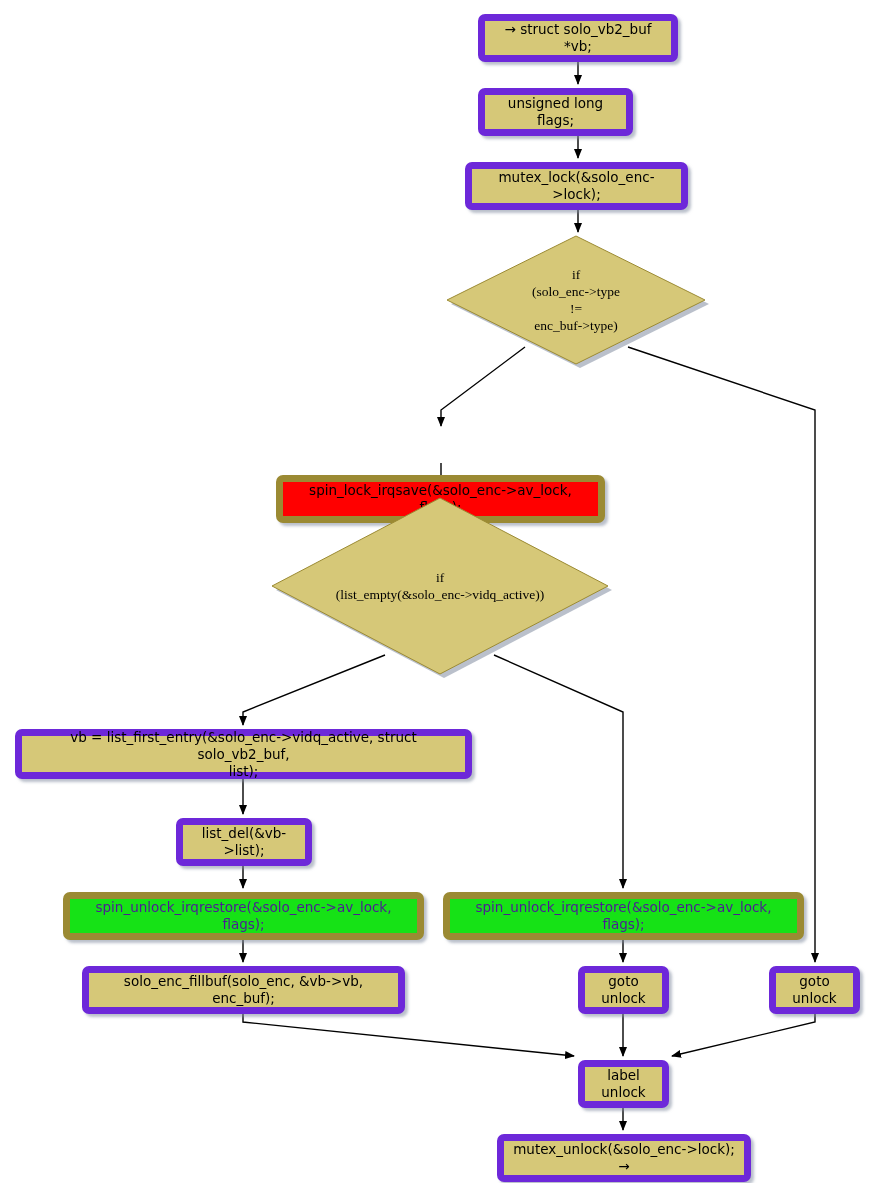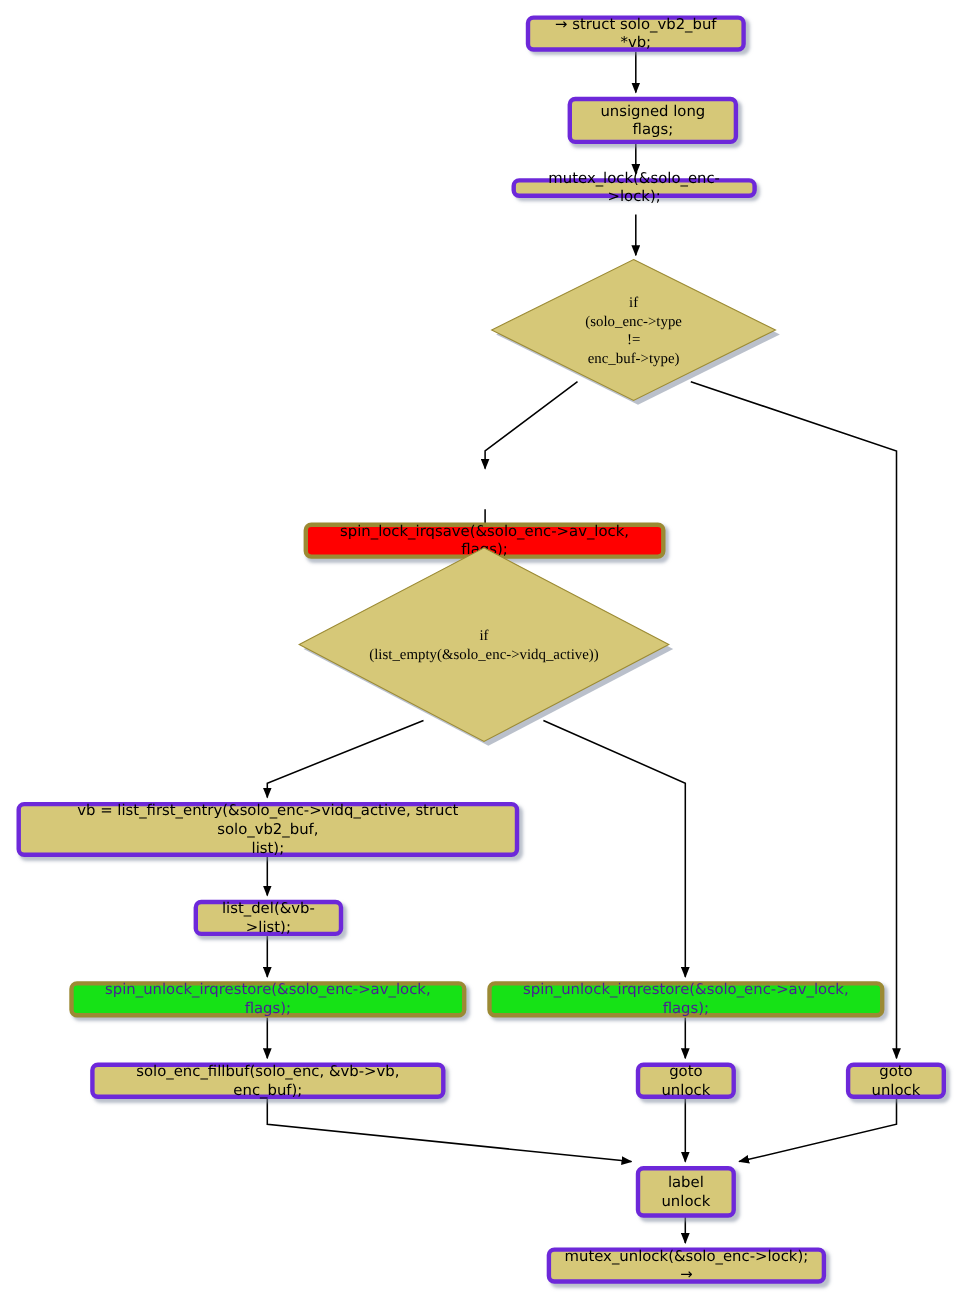--- a/index.html
+++ b/index.html
@@ -26,28 +26,28 @@
     pointer-events: none;
   }
   .node {
     position: absolute;
     box-sizing: border-box;
     display: flex;
     align-items: center;
     justify-content: center;
     text-align: center;
     border-radius: 7px;
-    border: 4px solid #6d28d9;
+    border: 7px solid #6d28d9;
     background: #d6c878;
     color: #000000;
     font-size: 13.5px;
     line-height: 17px;
     letter-spacing: 0px;
     box-shadow: 3px 3px 3px rgba(130,140,160,0.55);
-    padding: 5px 8px;
+    padding: 17px 8px;
     white-space: pre-line;
     z-index: 2;
   }
   .node.red {
     background: #ff0000;
     border-color: #9b8a33;
     color: #000000;
     margin-top: 45px;
   }
   .node.green {
@@ -107,21 +107,21 @@
         <path d="M 243,925 L 243,962" fill="none" stroke="#000000" stroke-width="1.4" marker-end="url(#arrowhead)"></path>
         <path d="M 623,925 L 623,962" fill="none" stroke="#000000" stroke-width="1.4" marker-end="url(#arrowhead)"></path>
         <path d="M 243,999 L 243,1022 L 574,1056" fill="none" stroke="#000000" stroke-width="1.4" marker-end="url(#arrowhead)"></path>
         <path d="M 623,999 L 623,1056" fill="none" stroke="#000000" stroke-width="1.4" marker-end="url(#arrowhead)"></path>
         <path d="M 815,999 L 815,1022 L 672,1056" fill="none" stroke="#000000" stroke-width="1.4" marker-end="url(#arrowhead)"></path>
         <path d="M 623,1093 L 623,1130" fill="none" stroke="#000000" stroke-width="1.4" marker-end="url(#arrowhead)"></path>
       </g>
   </svg>
   <div id="nodes-group">
       <div class="node " style="left: 478px; top: 14px; width: 200px; height: 33px;">→ struct solo_vb2_buf *vb;</div>
-      <div class="node " style="left: 516px; top: 88px; width: 155px; height: 43px;">unsigned long flags;</div>
+      <div class="node " style="left: 478px; top: 88px; width: 155px; height: 43px;">unsigned long flags;</div>
       <div class="node " style="left: 465px; top: 162px; width: 223px; height: 18px;">mutex_lock(&amp;solo_enc-&gt;lock);</div>
       <div class="diamond" style="left: 447px; top: 236px; width: 258px; height: 128px;">
         <svg width="264" height="134" viewBox="0 0 264 134">
           <polygon points="129,0 258,64 129,128 0,64" fill="rgba(130,140,160,0.55)" transform="translate(4,4)"></polygon>
           <polygon points="129,0 258,64 129,128 0,64" fill="#d6c878" stroke="#9b8a33" stroke-width="1"></polygon>
         </svg>
         <div class="dlabel">if
 (solo_enc-&gt;type
 !=
 enc_buf-&gt;type)</div>

